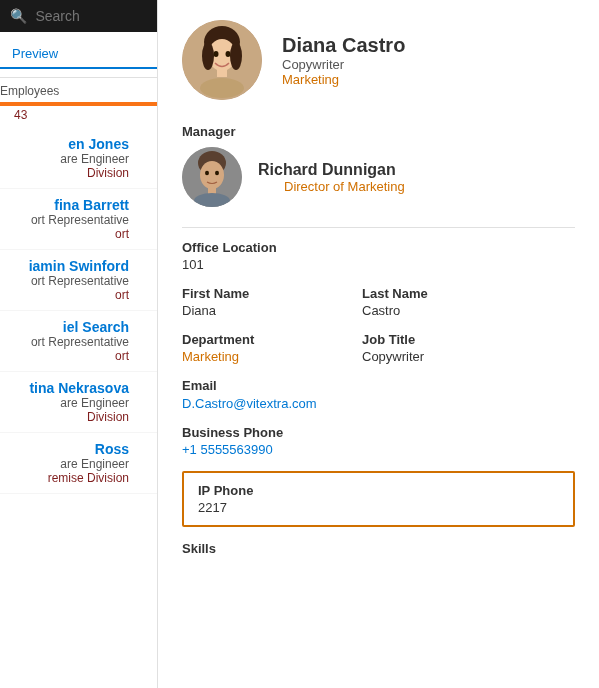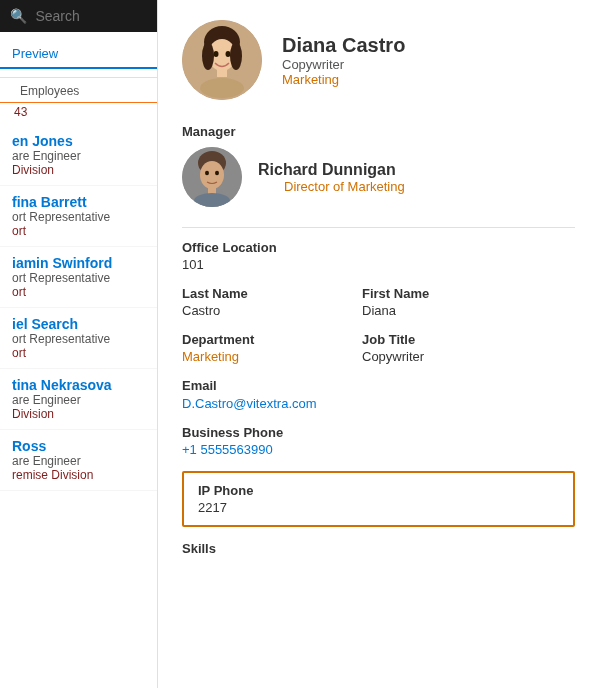--- a/index.html
+++ b/index.html
@@ -57,41 +57,42 @@
       color: #333;
       cursor: pointer;
     }
 
     .sidebar-nav-item.active {
       color: #0078d4;
       border-bottom: 2px solid #0078d4;
     }
 
     .sidebar-section {
-      padding: 6px 20px 4px;
+      padding: 6px 0 4px;
       font-size: 12px;
       color: #555;
-      border-bottom: 1px solid #f97316;
+      border-bottom: 4px solid #f97316;
     }
 
     .sidebar-count {
       font-size: 12px;
       color: #7f1d1d;
       padding: 2px 14px 6px;
     }
 
     .sidebar-employees {
       overflow-y: auto;
       flex: 1;
     }
 
     .employee-item {
-      padding: 8px 12px;
+      padding: 8px 28px;
       cursor: pointer;
       border-bottom: 1px solid #f5f5f5;
+      text-align: right;
     }
 
     .employee-name {
       font-size: 14px;
       font-weight: 600;
       color: #0078d4;
     }
 
     .employee-role {
       font-size: 12px;
@@ -356,26 +357,26 @@
 
   <div class="fields-row">
     <div class="field-block">
       <div class="field-label">Office Location</div>
       <div class="field-value">101</div>
     </div>
   </div>
 
   <div class="fields-row">
     <div class="field-block">
+      <div class="field-label">First Name</div>
+      <div class="field-value">Diana</div>
+    </div>
+    <div class="field-block">
       <div class="field-label">Last Name</div>
       <div class="field-value">Castro</div>
-    </div>
-    <div class="field-block">
-      <div class="field-label">First Name</div>
-      <div class="field-value">Diana</div>
     </div>
   </div>
 
   <div class="fields-row">
     <div class="field-block">
       <div class="field-label">Department</div>
       <div class="field-value orange">Marketing</div>
     </div>
     <div class="field-block">
       <div class="field-label">Job Title</div>

